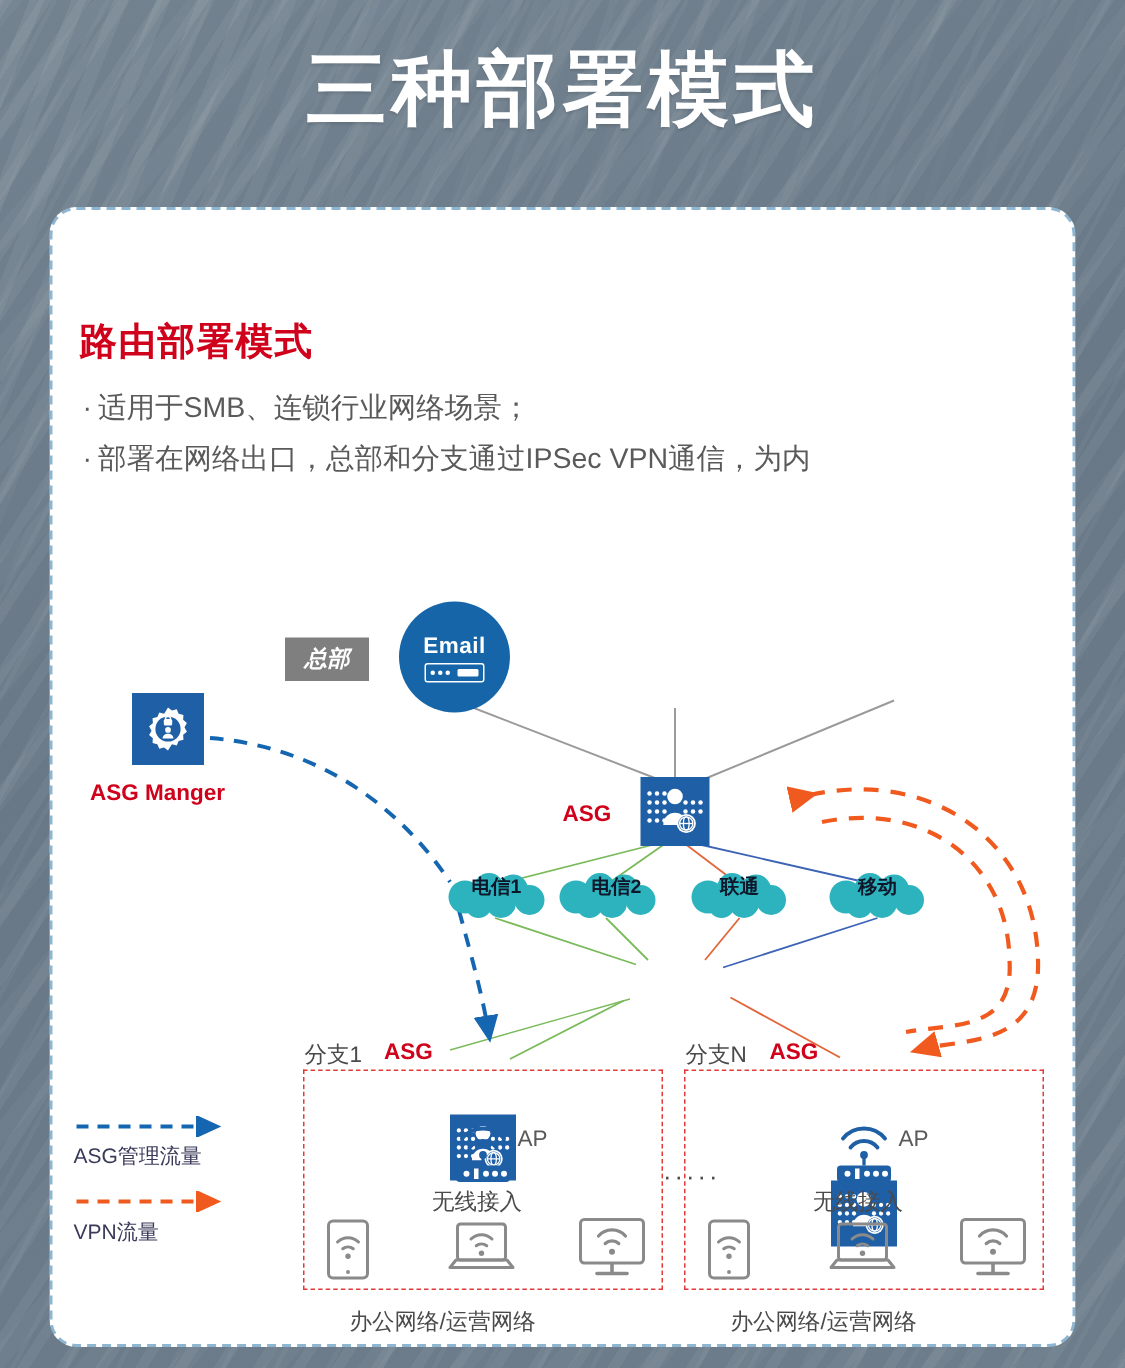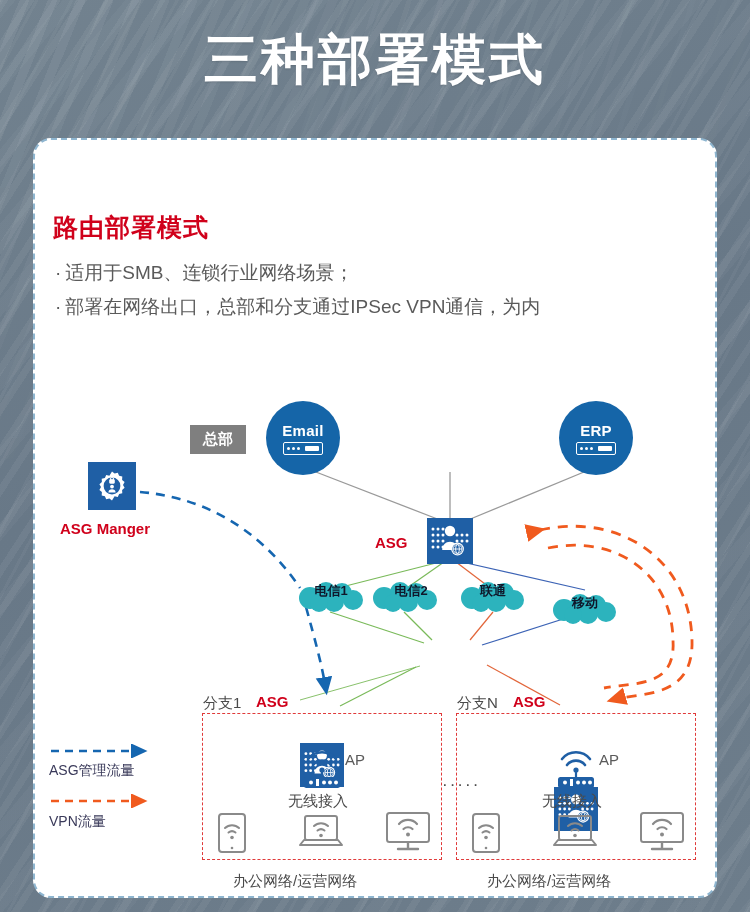--- a/index.html
+++ b/index.html
@@ -88,20 +88,21 @@
   }
   .server-circle .sc-label{ font-size:15px; font-weight:bold; margin-bottom:3px; letter-spacing:.3px;}
   .srv-glyph{ width:40px; height:13px; border:1.6px solid #fff; border-radius:2px; display:flex; align-items:center; gap:2px; padding:0 3px;}
   .srv-dot{ width:3px; height:3px; background:#fff; border-radius:50%; }
   .srv-bar{ margin-left:auto; width:14px; height:5px; background:#fff; border-radius:1px;}
 
   
   #hq-badge{
     background:#7f7f7f; color:#fff; font-size:15px; font-weight:bold;
     padding:5px 13px;
+    font-style:italic;
   }
 
   
   #asg-manager-box{
     width:48px; height:48px; background:#1f5fa5;
     display:flex; align-items:center; justify-content:center;
   }
   #asg-manager-label{
     color:#d0011b; font-size:15px; font-weight:bold; white-space:nowrap;
   }
@@ -209,31 +210,20 @@
       <div class="srv-glyph">
         <span class="srv-dot"></span>
           <span class="srv-dot"></span>
           <span class="srv-dot"></span>
           <span class="srv-bar"></span>
       </div>
     </div>
   </div>
 
 
-  <div class="node" style="left:559px; top:401px;">
-    <div class="server-circle">
-      <div class="sc-label">ERP</div>
-      <div class="srv-glyph">
-        <span class="srv-dot"></span>
-          <span class="srv-dot"></span>
-          <span class="srv-dot"></span>
-          <span class="srv-bar"></span>
-      </div>
-    </div>
-  </div>
 
   <div class="node" id="asg-manager-box" style="left:88px; top:462px;">
     <svg width="34" height="34" viewBox="0 0 34 34">
       <path fill="#ffffff" d="M17 2.6l2.6 2.0 3.2-.8 1.3 3.0 3.2 .8-.2 3.3 2.5 2.1-1.6 2.9 1.6 2.9-2.5 2.1.2 3.3-3.2.8-1.3 3.0-3.2-.8L17 31.4l-2.6-2.0-3.2.8-1.3-3.0-3.2-.8.2-3.3-2.5-2.1 1.6-2.9-1.6-2.9 2.5-2.1-.2-3.3 3.2-.8 1.3-3.0 3.2.8z"></path>
       <circle cx="17" cy="17" r="8.4" fill="#1f5fa5"></circle>
       <rect x="14.2" y="10.3" width="5.6" height="4.4" rx="1.1" fill="#ffffff"></rect>
       <rect x="15.3" y="8.6" width="3.4" height="2.6" rx="1.7" fill="none" stroke="#ffffff" stroke-width="1"></rect>
       <circle cx="17" cy="17.6" r="1.9" fill="#ffffff"></circle>
       <path d="M13.4 23.4c0-2.0 1.6-3.2 3.6-3.2s3.6 1.2 3.6 3.2z" fill="#ffffff"></path>
     </svg>
@@ -310,21 +300,21 @@
           <circle cx="29" cy="10" r="10"></circle>
         <circle cx="45" cy="11" r="10"></circle>
           <circle cx="55" cy="18" r="10"></circle>
         <circle cx="37" cy="20" r="10"></circle>
           <circle cx="22" cy="21" r="9"></circle>
       </g>
     </svg>
     <span class="cl-text" style="font-size:13px;">联通</span>
   </div>
 
-  <div class="cloud" style="left:551px; top:582px; width:68px; height:30px;margin-top:12px;">
+  <div class="cloud" style="left:551px; top:582px; width:68px; height:30px;">
     <svg width="68" height="30" viewBox="0 0 68 30" style="position:absolute;left:0;top:0;">
       <g fill="#2cb3bd">
         <circle cx="13" cy="16" r="11"></circle>
           <circle cx="29" cy="10" r="10"></circle>
         <circle cx="45" cy="11" r="10"></circle>
           <circle cx="55" cy="18" r="10"></circle>
         <circle cx="37" cy="20" r="10"></circle>
           <circle cx="22" cy="21" r="9"></circle>
       </g>
     </svg>

